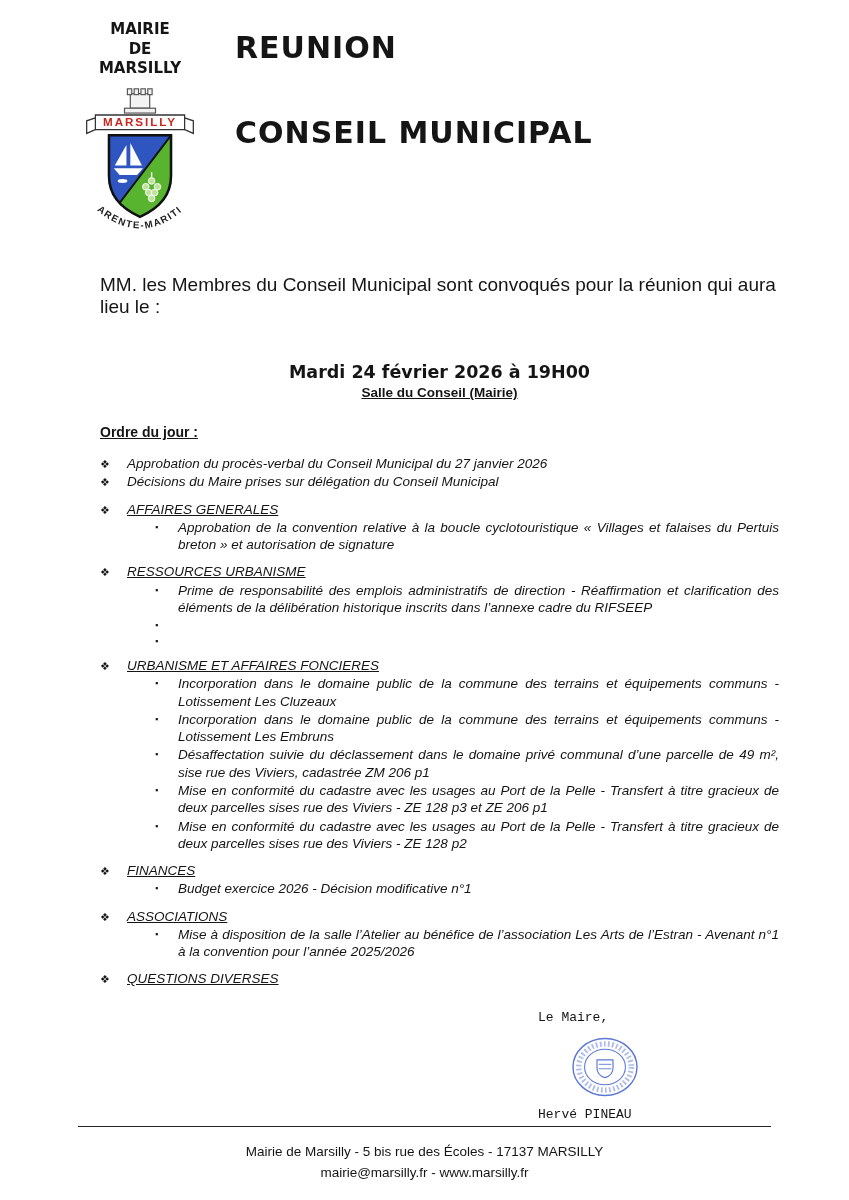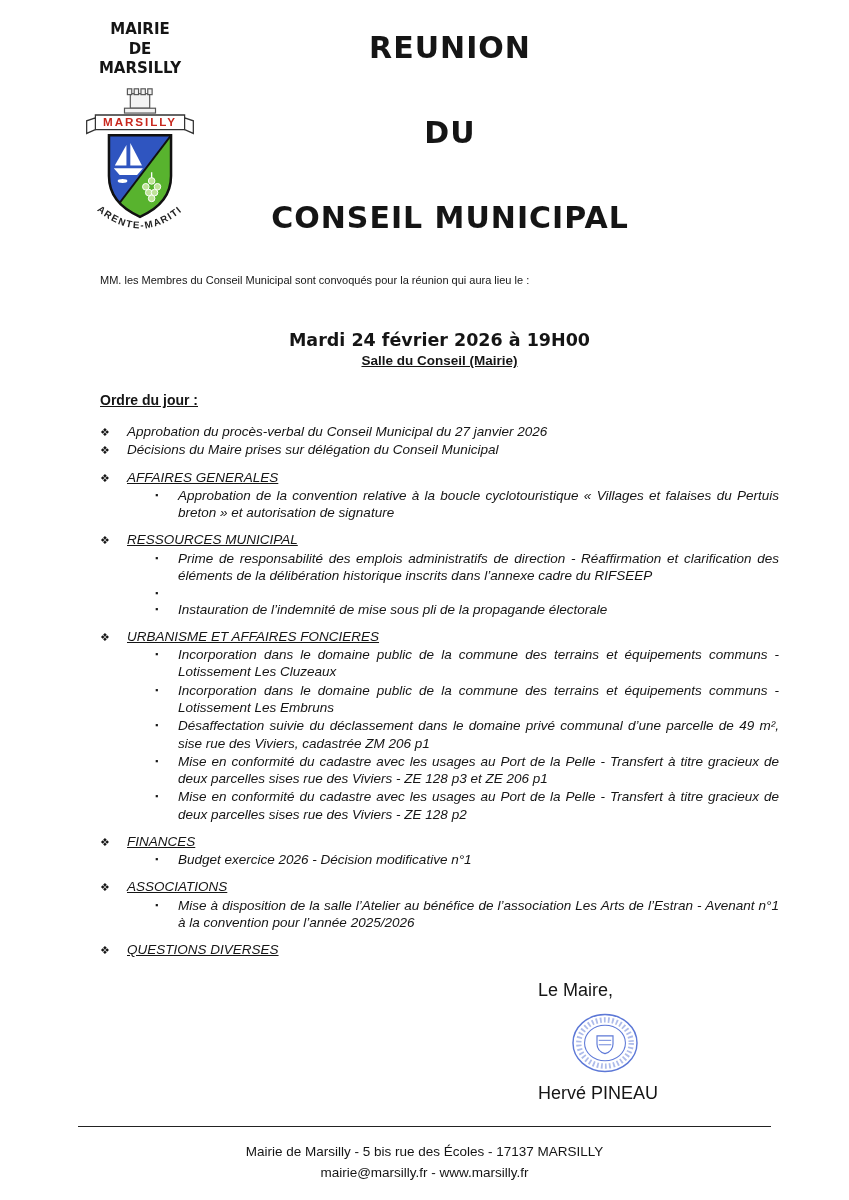--- a/index.html
+++ b/index.html
@@ -5,42 +5,42 @@
   * { margin:0; padding:0; box-sizing:border-box; }
   html,body { background:#ffffff; }
   body { font-family:"Liberation Sans", sans-serif; color:#151515; }
   .page { width:849px; height:1200px; position:relative; background:#fff; overflow:hidden;border-radius:28px; }
 
   
   .header { position:relative; height:258px; }
   .org { position:absolute; left:70px; top:20px; width:140px; text-align:center; }
   .org-line { font-family:"DejaVu Sans", sans-serif; font-weight:bold; font-size:15px; line-height:1.3; }
   .logo-wrap { margin-top:4px; }
-  .titles { position:absolute; left:235px; top:30px; width:430px; text-align:center; }
+  .titles { position:absolute; left:235px; top:30px; width:430px; text-align:left; }
   .titles .t-line { font-family:"DejaVu Sans", sans-serif; font-weight:bold; font-size:30px; letter-spacing:1px; margin-bottom:50px; }
 
   
   .content { margin:0 70px 0 100px; font-size:13.5px; }
-  .intro { margin-top:16px; font-size:11px; }
+  .intro { margin-top:16px; font-size:19px; }
   .meeting { text-align:center; margin-top:17px; }
   .meeting-date { font-family:"DejaVu Sans", sans-serif; font-weight:bold; font-size:17.5px;margin-top:44px; }
   .meeting-place { font-weight:bold; font-size:13.5px; text-decoration:underline; margin-top:3px; }
   .agenda-heading { font-weight:bold; font-size:14px; text-decoration:underline; margin-top:24px; }
 
   .row { display:flex; margin-top:1px; line-height:1.28; }
   .row.first { margin-top:15px; }
   .row.gap { margin-top:10px; }
   .row .bullet { width:27px; flex:none; font-size:11px; padding-top:2px; font-style:normal; }
   .row .text { flex:1; font-style:italic; text-align:justify; font-size:13.5px; }
   .row.section-title .text { text-decoration:underline; text-align:left; }
   .row.sub { padding-left:55px; }
   .row.sub .bullet { width:23px; font-size:9px; padding-top:3px; }
 
   
-  .signature { margin-top:22px; margin-left:538px; width:230px; font-size:18px; }
+  .signature { margin-top:22px; margin-left:538px; width:230px; font-size:13px;font-family:Liberation Mono, monospace; }
   .seal { margin:10px 0 8px 30px; display:block; }
   .sig-name { margin-top:4px; }
 
   
   .footer { position:absolute; left:0; right:0; bottom:16px; text-align:center; font-size:13.5px; }
   .footer-rule { border:none; border-top:1.2px solid #222; margin:0 78px 14px 78px; }
   .footer div { line-height:1.6; }
 </style>
 </head>
 <body>
@@ -102,21 +102,20 @@
 
           <text font-size="10" font-weight="bold" letter-spacing="1.5" fill="#222" font-family="Liberation Sans, sans-serif">
             <textPath href="#arcPath" startOffset="50%" text-anchor="middle">CHARENTE-MARITIME</textPath>
           </text>
         </svg>
       </div>
     </div>
 
     <div class="titles">
       <div class="t-line">REUNION</div>
-      <div class="t-line">DU</div>
       <div class="t-line">CONSEIL MUNICIPAL</div>
     </div>
   </div>
 
   <div class="content">
     <p class="intro">MM. les Membres du Conseil Municipal sont convoqués pour la réunion qui aura lieu le :</p>
 
     <div class="meeting">
       <div class="meeting-date">Mardi 24 février 2026 à 19H00</div>
       <div class="meeting-place">Salle du Conseil (Mairie)</div>
@@ -137,32 +136,31 @@
       <span class="bullet">❖</span>
       <span class="text">AFFAIRES GENERALES</span>
     </div>
     <div class="row sub">
       <span class="bullet">▪</span>
       <span class="text">Approbation de la convention relative à la boucle cyclotouristique « Villages et falaises du Pertuis breton » et autorisation de signature</span>
     </div>
 
     <div class="row section-title gap">
       <span class="bullet">❖</span>
-      <span class="text">RESSOURCES MUNICIPAL</span>
+      <span class="text">RESSOURCES URBANISME</span>
     </div>
     <div class="row sub">
       <span class="bullet">▪</span>
       <span class="text">Prime de responsabilité des emplois administratifs de direction - Réaffirmation et clarification des éléments de la délibération historique inscrits dans l’annexe cadre du RIFSEEP</span>
     </div>
     <div class="row sub">
       <span class="bullet">▪</span>
     </div>
     <div class="row sub">
       <span class="bullet">▪</span>
-      <span class="text">Instauration de l’indemnité de mise sous pli de la propagande électorale</span>
     </div>
 
     <div class="row section-title gap">
       <span class="bullet">❖</span>
       <span class="text">URBANISME ET AFFAIRES FONCIERES</span>
     </div>
     <div class="row sub">
       <span class="bullet">▪</span>
       <span class="text">Incorporation dans le domaine public de la commune des terrains et équipements communs - Lotissement Les Cluzeaux</span>
     </div>

